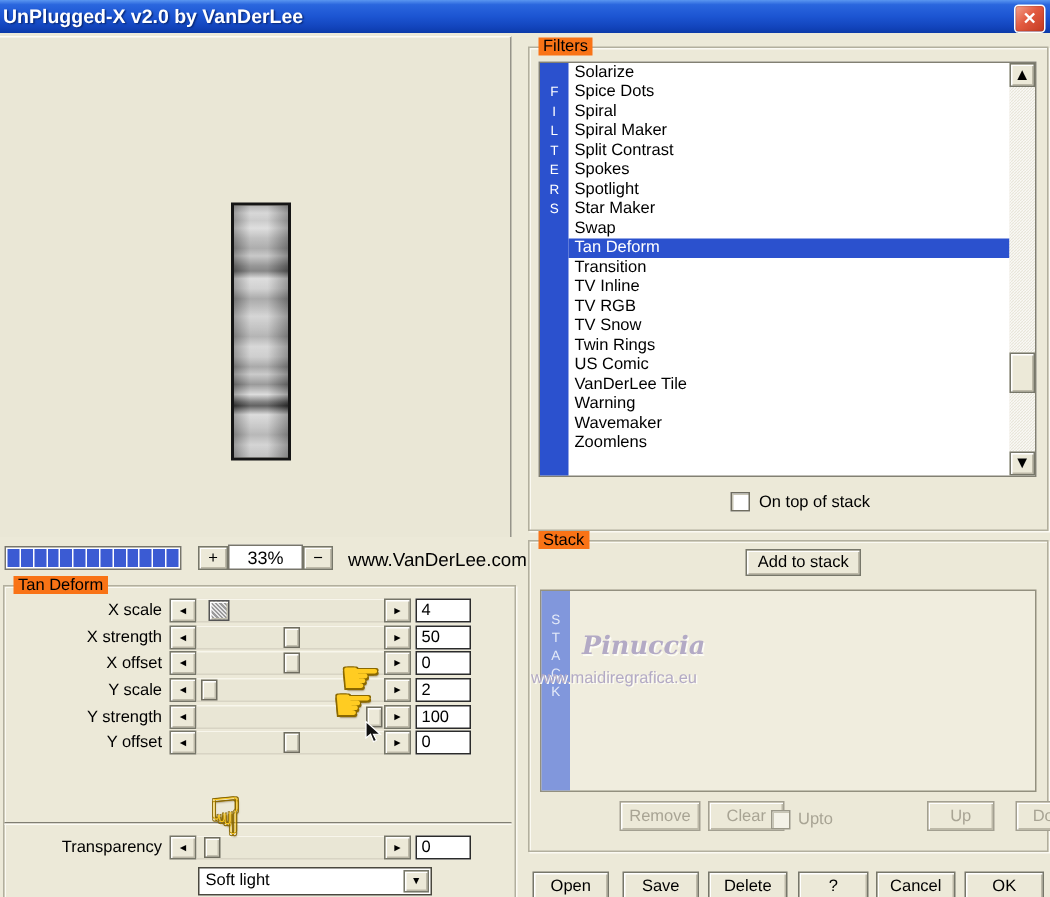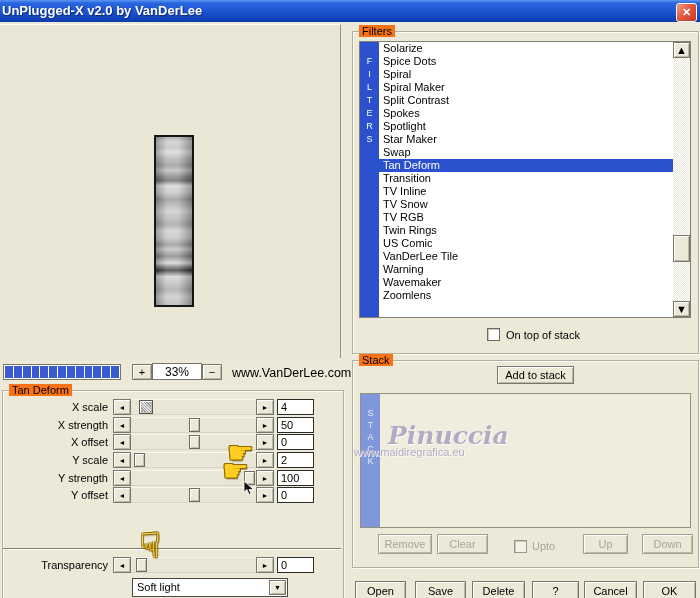--- a/index.html
+++ b/index.html
@@ -47,21 +47,21 @@
     background-image:linear-gradient(45deg,#fff 25%,transparent 25%,transparent 75%,#fff 75%),
                      linear-gradient(45deg,#fff 25%,transparent 25%,transparent 75%,#fff 75%);
     background-size:2px 2px;background-position:0 0,1px 1px;}
   .sb-btn{position:absolute;left:0;width:17px;height:16px;font-size:6px;display:flex;align-items:center;justify-content:center;}
   .sb-track{position:absolute;left:0;right:0;top:16px;bottom:16px;}
   .sb-thumb{position:absolute;left:0;width:17px;top:193px;height:27px;}
 
   
   .btn{background:#ECE9D8;border:1px solid #77776A;box-shadow:inset 1px 1px 0 #fff, inset -1px -1px 0 #bdb9a8;
     display:flex;align-items:center;justify-content:center;font-size:11px;color:#000;box-sizing:border-box;cursor:default;}
-  .btn.disabled{color:#a8a494;border-color:#a3a091;}
+  .btn.disabled{color:#a8a494;border-color:#a3a091;margin-left:35px;}
 
   
   .progress{position:absolute;left:3px;top:364px;width:118px;height:16px;background:#fff;border:1px solid #77756a;
     display:flex;gap:1px;padding:1px;box-sizing:border-box;}
   .seg{flex:1;background:#3B5BD3;}
   .zoom-display{position:absolute;left:152px;top:363px;width:50px;height:17px;background:#fff;border:1px solid #77756a;
     display:flex;align-items:center;justify-content:center;font-size:12px;box-sizing:border-box;}
   .website{position:absolute;left:232px;top:366px;font-size:12.5px;}
 
   
@@ -87,21 +87,21 @@
   
   .checkbox{width:13px;height:13px;background:#fff;border:1px solid #6f6d60;box-sizing:border-box;
     box-shadow:inset 1px 1px 0 #c8c5b5;}
   .checkbox.disabled{background:#f4f2e8;border-color:#9a9788;}
 
   
   .stack-list{position:absolute;left:360px;top:393px;width:331px;height:135px;background:#F0EDDE;
     border:1px solid #93907f;box-sizing:border-box;}
   .stack-strip{background:#8197DC;color:#E4EAF8;padding-top:13px;line-height:12px;}
   .wm1{position:absolute;left:388px;top:421px;font-family:"DejaVu Serif",serif;font-style:italic;font-weight:bold;
-    font-size:25px;color:#b3aac5;text-shadow:1px 1px 0 #fdfcf5;}
+    font-size:17px;color:#b3aac5;text-shadow:1px 1px 0 #fdfcf5;}
   .wm2{position:absolute;left:354px;top:446px;font-size:11px;color:#b3aac5;text-shadow:1px 1px 0 #fdfcf5;z-index:3;}
 
   
   .hand{position:absolute;color:#FFCC22;z-index:5;
     text-shadow:-1px -1px 0 #8a6800,1px -1px 0 #8a6800,-1px 1px 0 #8a6800,1px 1px 0 #8a6800,1px 2px 1px rgba(80,50,0,.45);}
   .hand-right{font-size:30px;line-height:30px;}
   .hand-down{font-size:34px;line-height:34px;}
   .cursor-svg{position:absolute;z-index:6;}
 </style>
 </head>
@@ -140,22 +140,22 @@
         <div class="list-item">Spiral</div>
         <div class="list-item">Spiral Maker</div>
         <div class="list-item">Split Contrast</div>
         <div class="list-item">Spokes</div>
         <div class="list-item">Spotlight</div>
         <div class="list-item">Star Maker</div>
         <div class="list-item">Swap</div>
         <div class="list-item selected">Tan Deform</div>
         <div class="list-item">Transition</div>
         <div class="list-item">TV Inline</div>
+        <div class="list-item">TV RGB</div>
         <div class="list-item">TV Snow</div>
-        <div class="list-item">TV RGB</div>
         <div class="list-item">Twin Rings</div>
         <div class="list-item">US Comic</div>
         <div class="list-item">VanDerLee Tile</div>
         <div class="list-item">Warning</div>
         <div class="list-item">Wavemaker</div>
         <div class="list-item">Zoomlens</div>
       </div>
     <div class="scrollbar">
       <div class="sb-btn btn" style="top:0;">
         <span>▲</span>

